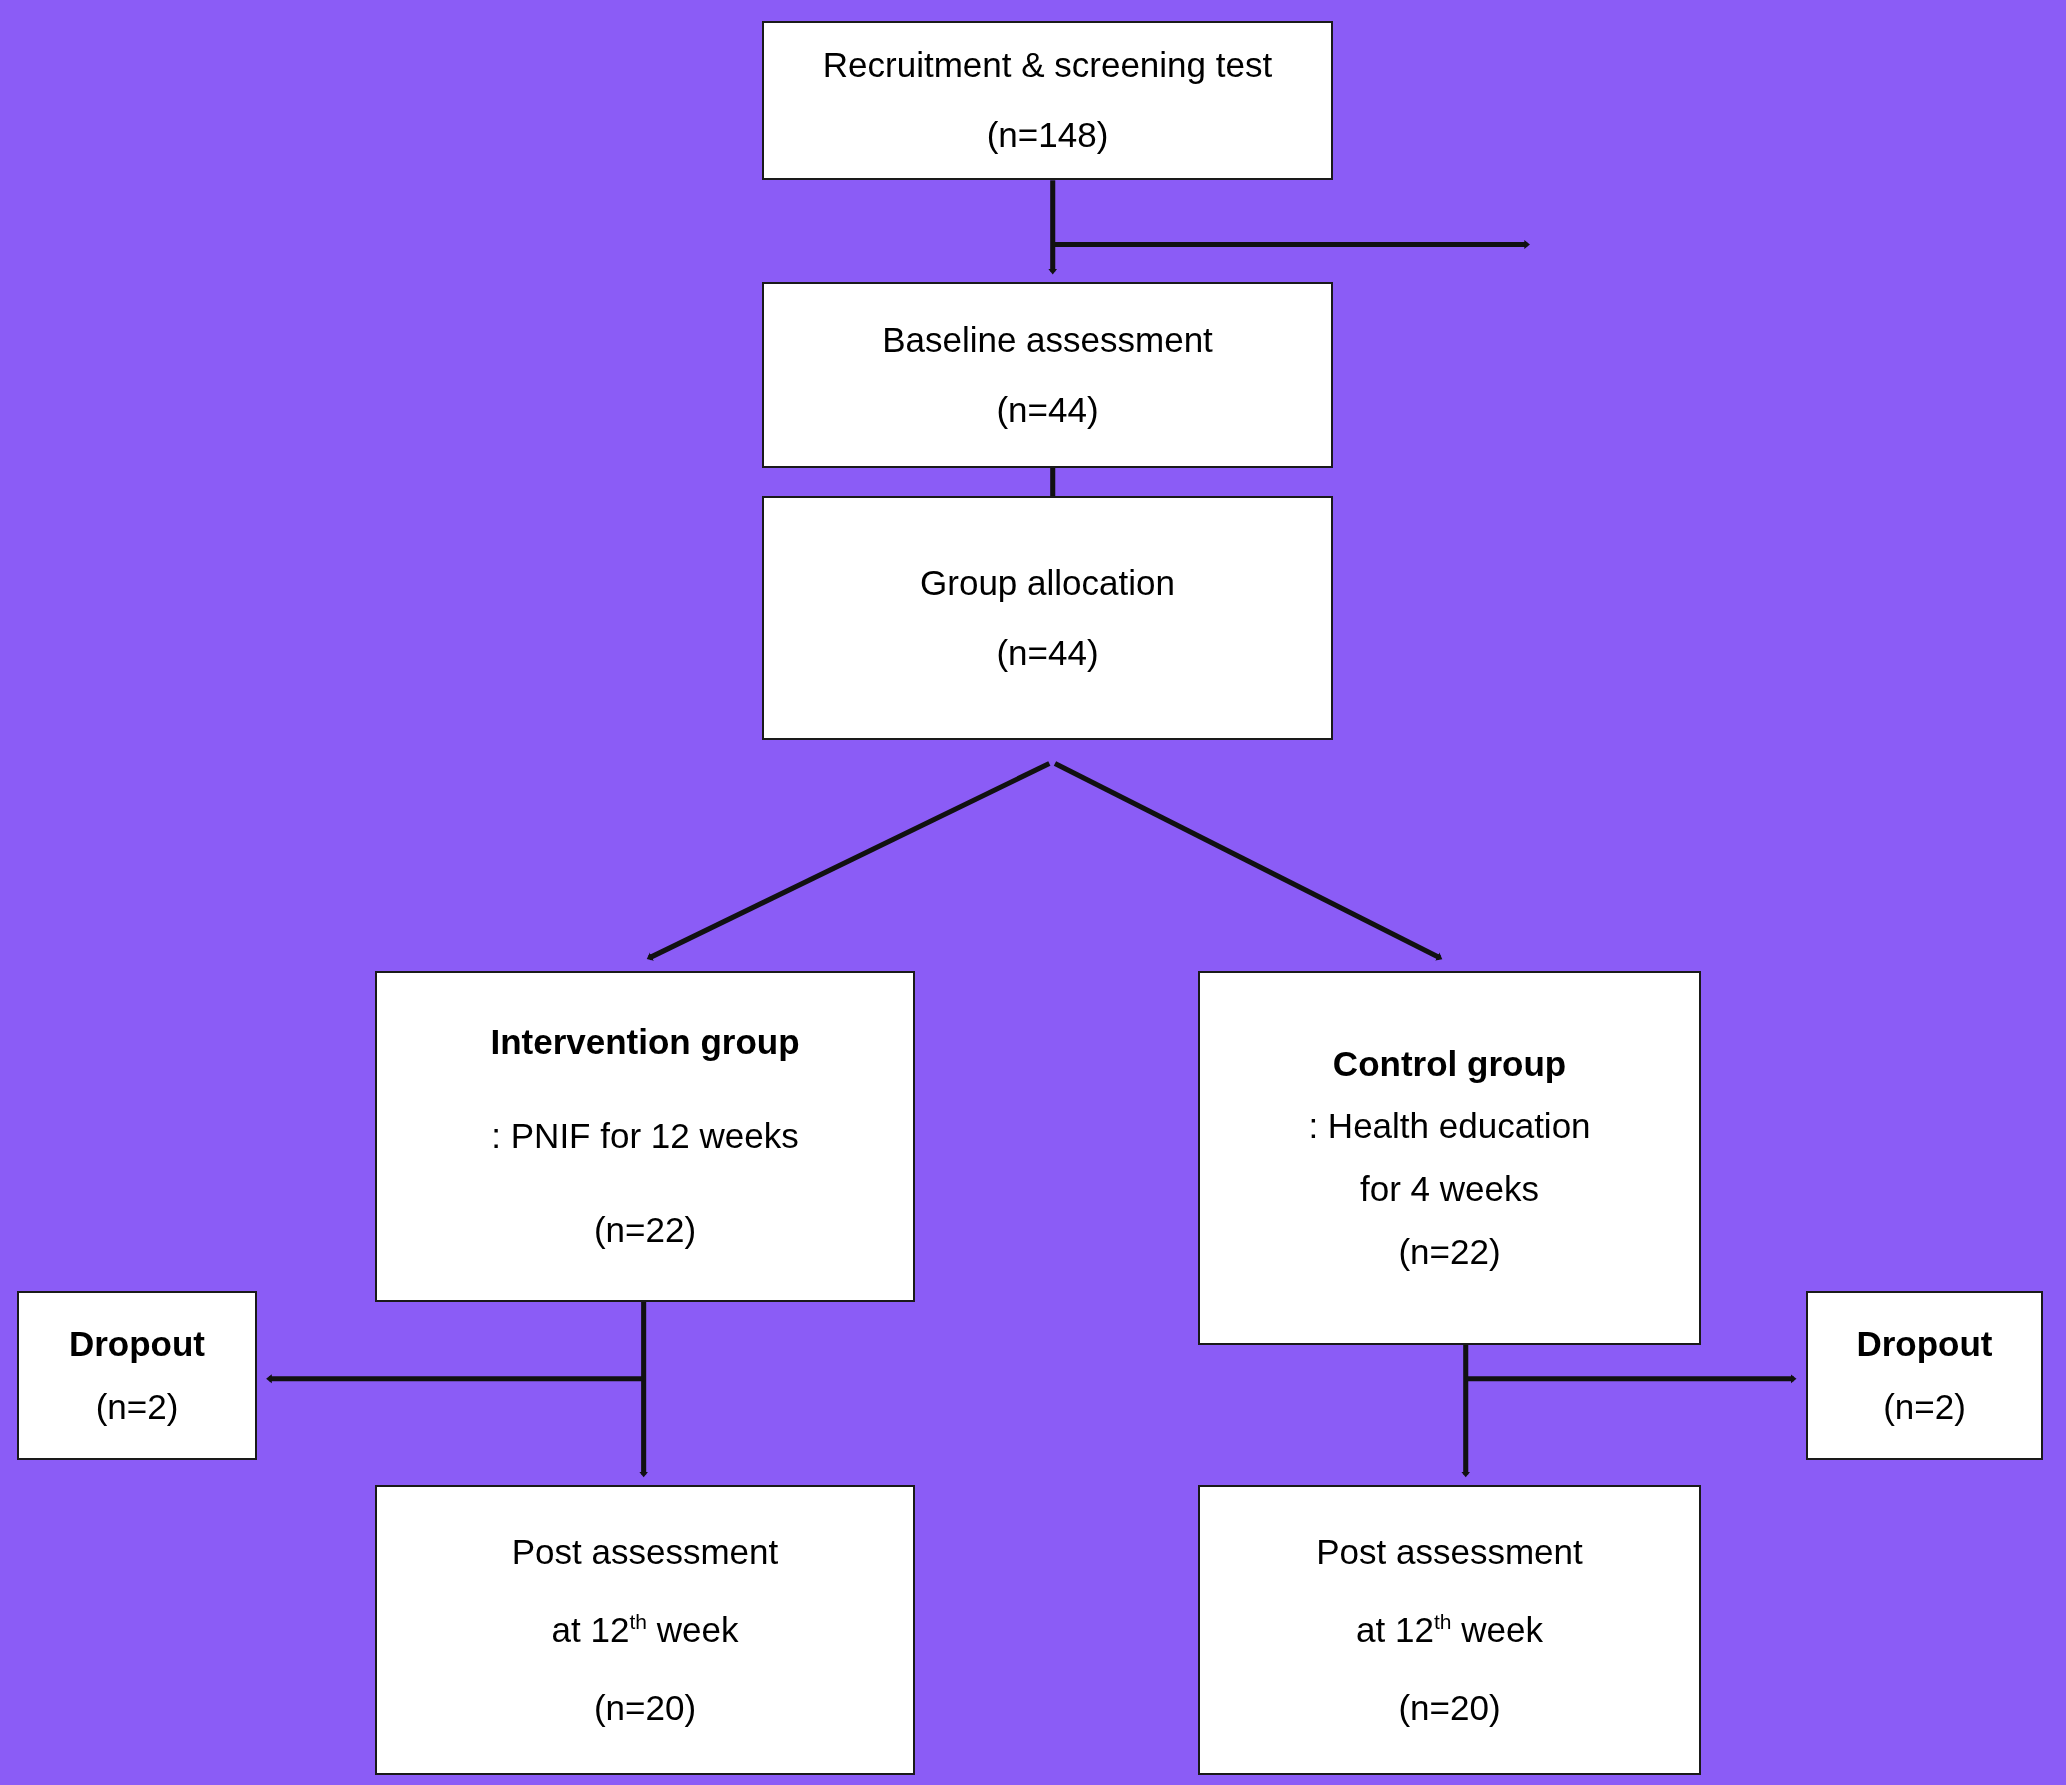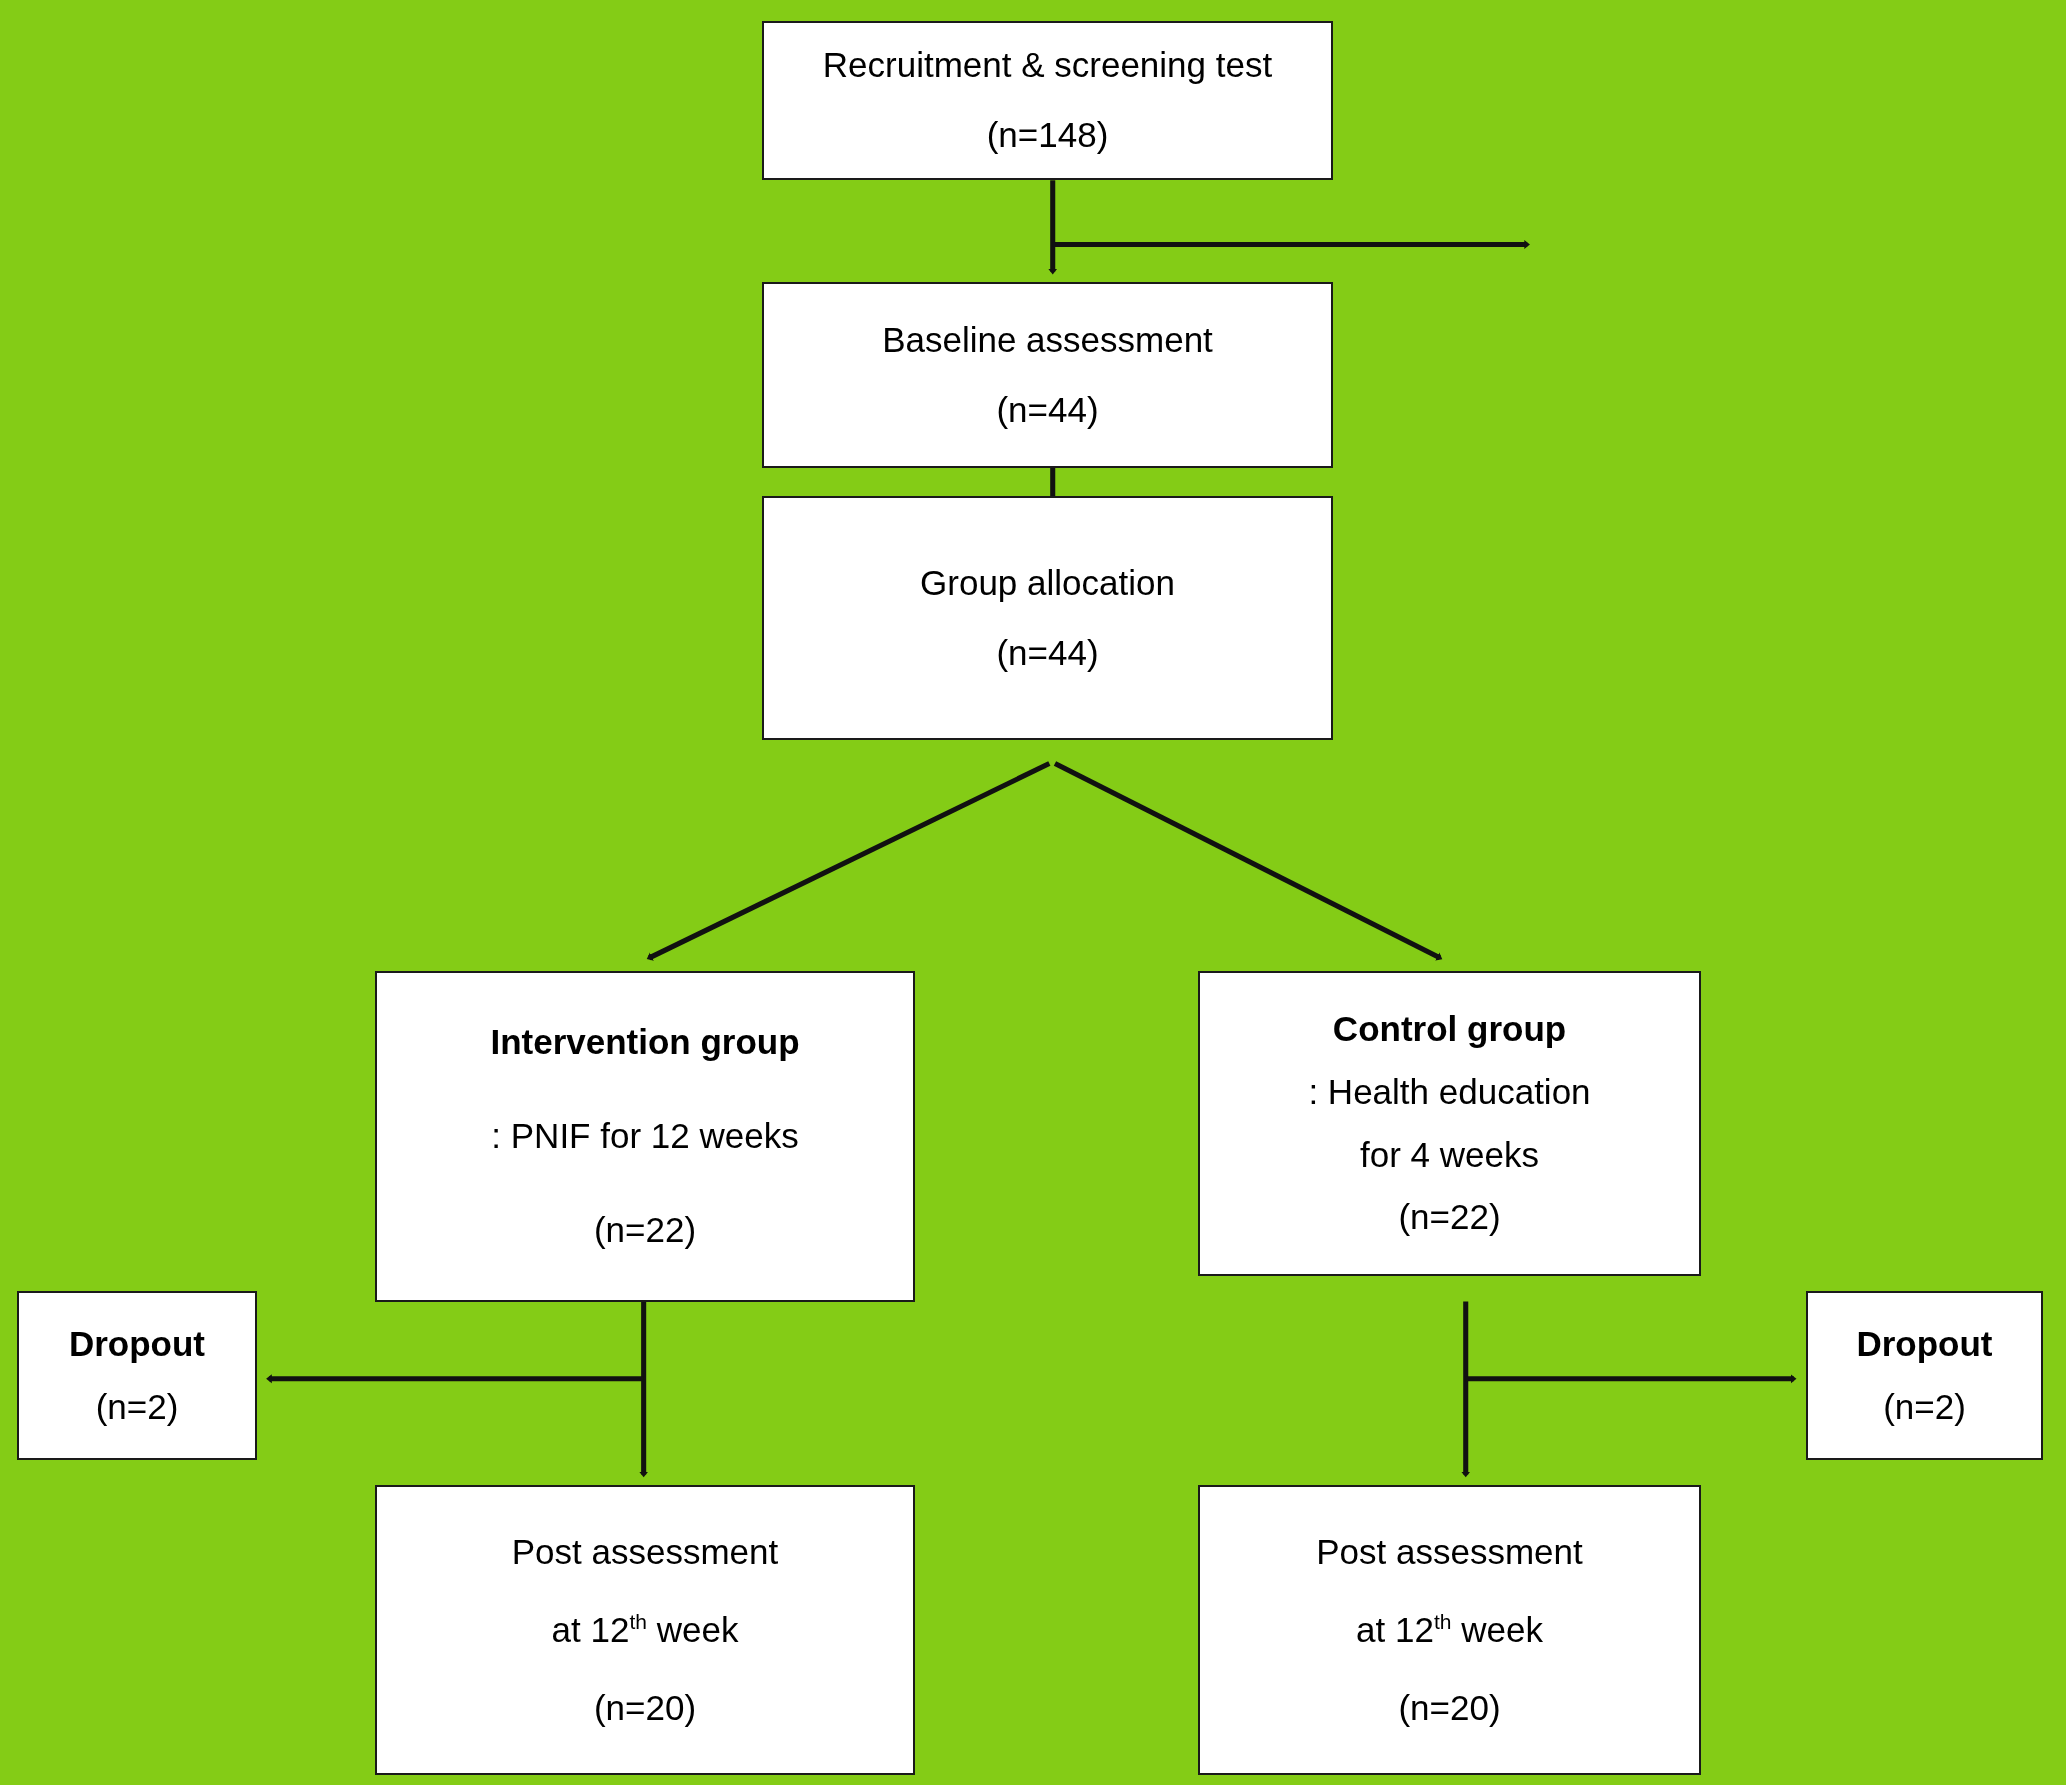--- a/index.html
+++ b/index.html
@@ -8,21 +8,21 @@
     background: #ffffff;
   }
   body {
     font-family: "Liberation Sans", sans-serif;
     color: #000000;
   }
   #flow-root {
     position: relative;
     width: 2066px;
     height: 1785px;
-    background: #84cc16;
+    background: #8b5cf6;
     overflow: hidden;
   }
   #edges {
     position: absolute;
     left: 0;
     top: 0;
     width: 2066px;
     height: 1785px;
     pointer-events: none;
   }
@@ -49,21 +49,21 @@
   .gap-sm { margin-top: 26px; }
 
   
   #node-recruitment { left: 762px; top: 21px;   width: 571px; height: 159px; }
   #node-excluded    { left: 1540px; top: 44px;   width: 489px;  height: 362px;
                       justify-content: flex-start; align-items: flex-start;
                       padding: 14.7px 12.4px 0 12.4px; text-align: left; }
   #node-baseline    { left: 762px; top: 282px;  width: 571px; height: 186px; }
   #node-allocation  { left: 762px; top: 496px;  width: 571px; height: 244px; }
   #node-intervention{ left: 375px;  top: 971px; width: 540px;  height: 331px; gap: 24px; }
-  #node-control     { left: 1198px; top: 971px; width: 503px;  height: 305px; }
+  #node-control     { left: 1198px; top: 971px; width: 503px;  height: 374px; }
   #node-dropout-left{ left: 17px;   top: 1291px; width: 240px;  height: 169px; }
   #node-dropout-right{left: 1806px; top: 1291px; width: 237px;  height: 169px; }
   #node-post-left   { left: 375px;  top: 1485px; width: 540px;  height: 290px; }
   #node-post-right  { left: 1198px; top: 1485px; width: 503px;  height: 290px; }
 
   
   #node-excluded .excl-title {
     width: 100%;
     text-align: center;
     font-size: 35px;

